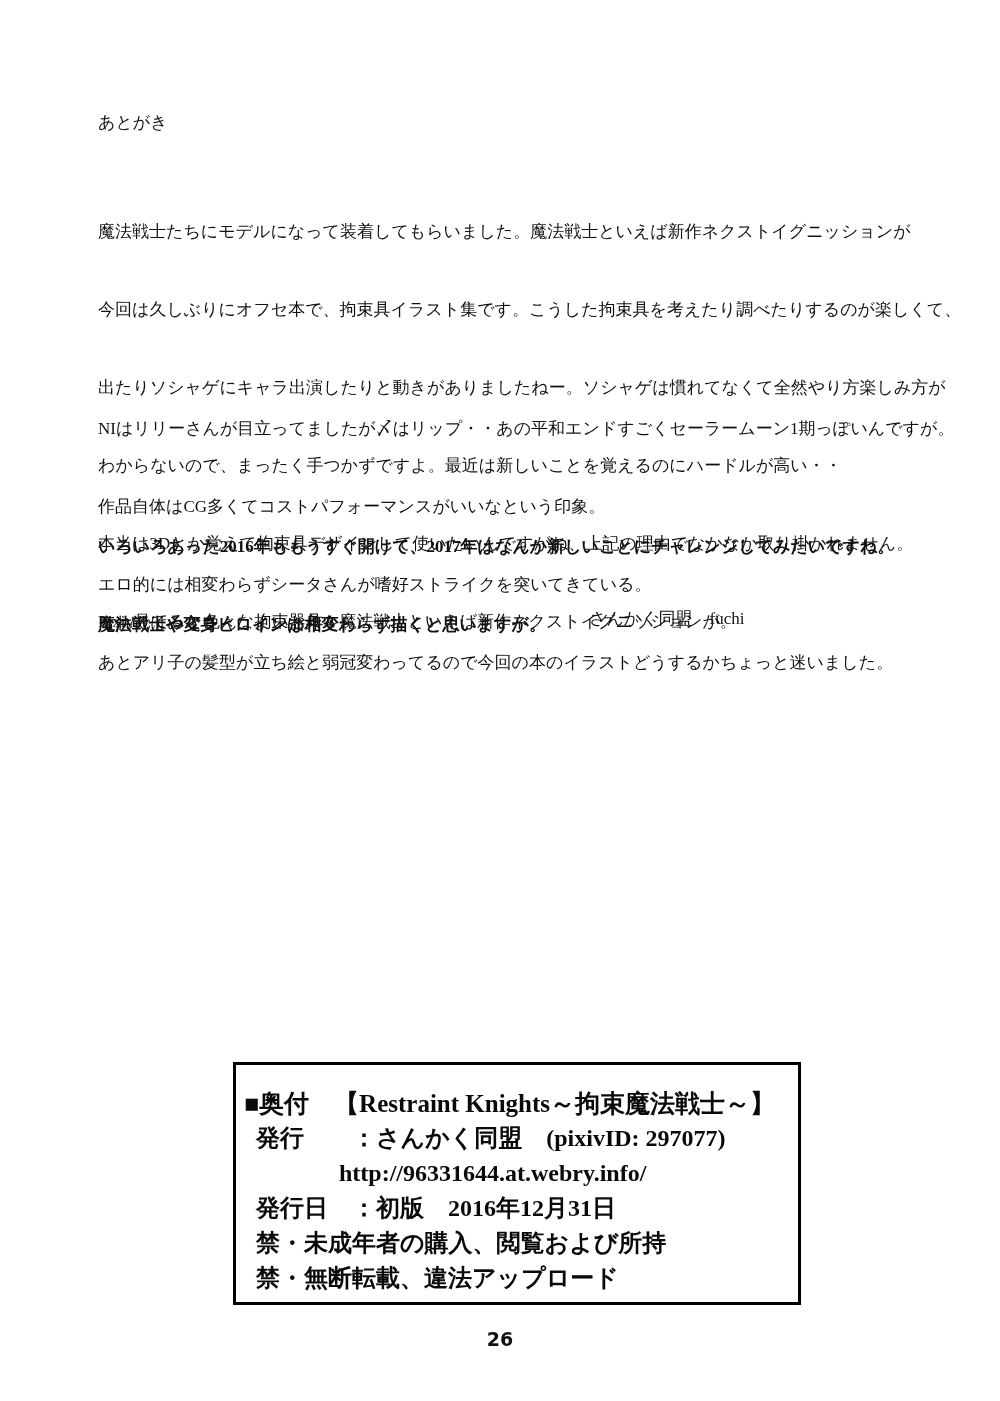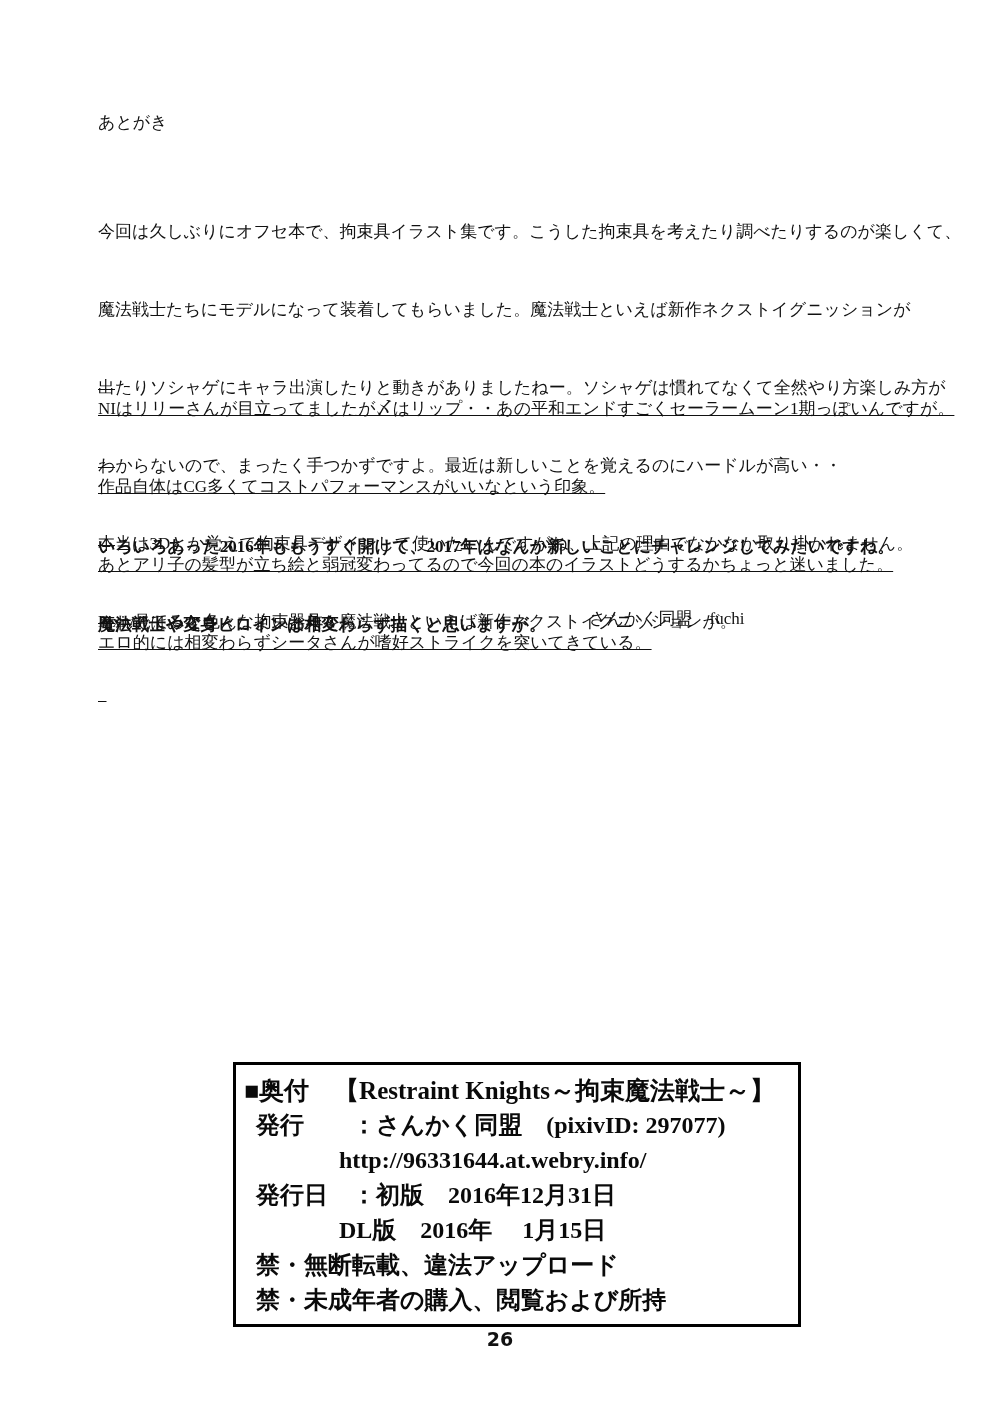--- a/index.html
+++ b/index.html
@@ -21,36 +21,36 @@
     line-height: 26px;
     white-space: pre;
   }
   .afterword-heading {
     position: absolute;
     left: 98px;
     top: 110px;
   }
   .para { position: absolute; left: 98px; }
   .para-1 { top: 167px; }
-  .para-2 { top: 344px; text-decoration: underline; }
+  .para-2 { top: 364px; }
   .para-3 { top: 482px; font-weight: bold; }
   .para-4 { top: 558px; }
   .signature {
     position: absolute;
     left: 545px;
     top: 606px;
     margin-left: 44px;
   }
   .colophon {
     position: absolute;
     left: 233px;
     top: 1062px;
     width: 562px;
     border: 3px solid #000000;
-    padding: 8px 0 6px 0;
+    padding: 21px 0 6px 0;
     background: #ffffff;
   }
   .colo-line {
     font-family: "Liberation Serif", "DejaVu Serif", serif;
     font-weight: bold;
     font-size: 24px;
     line-height: 35px;
     padding-left: 20px;
     white-space: pre;
     color: #0a0a0a;
@@ -75,51 +75,50 @@
   }
 </style>
 </head>
 <body>
 
 <div class="page">
 
   <div class="serif-text afterword-heading">あとがき</div>
 
   <div class="serif-text para para-1">
+    <div>魔法戦士たちにモデルになって装着してもらいました。魔法戦士といえば新作ネクストイグニッションが</div>
     <div>今回は久しぶりにオフセ本で、拘束具イラスト集です。こうした拘束具を考えたり調べたりするのが楽しくて、</div>
-    <div>魔法戦士たちにモデルになって装着してもらいました。魔法戦士といえば新作ネクストイグニッションが</div>
     <div>出たりソシャゲにキャラ出演したりと動きがありましたねー。ソシャゲは慣れてなくて全然やり方楽しみ方が</div>
     <div>わからないので、まったく手つかずですよ。最近は新しいことを覚えるのにハードルが高い・・</div>
     <div>本当は3Dとか覚えて拘束具デザインして使いたいんですがね、上記の理由でなかなか取り掛かれません。</div>
     <div>Pixiv見てると色々な拘束器具・魔法戦士といえば新作ネクストイグニッションが。</div>
   </div>
 
   <div class="serif-text para para-2">
     <div>NIはリリーさんが目立ってましたが〆はリップ・・あの平和エンドすごくセーラームーン1期っぽいんですが。</div>
     <div>作品自体はCG多くてコストパフォーマンスがいいなという印象。</div>
+    <div>エロ的には相変わらずシータさんが嗜好ストライクを突いてきている。</div>
     <div>あとアリ子の髪型が立ち絵と弱冠変わってるので今回の本のイラストどうするかちょっと迷いました。</div>
-    <div>エロ的には相変わらずシータさんが嗜好ストライクを突いてきている。</div>
   </div>
 
   <div class="serif-text para para-3">
     <div>いろいろあった2016年ももうすぐ開けて、2017年はなんか新しいことにチャレンジしてみたいですね。</div>
     <div>魔法戦士や変身ヒロインは相変わらず描くと思いますが。</div>
   </div>
 
   <div class="serif-text para para-4">
     <div>それではみなさん、よいお年を。</div>
   </div>
 
   <div class="serif-text signature">さんかく同盟　fuchi</div>
 
   <div class="colophon">
     <div class="colo-line colo-title">■奥付　【Restraint Knights～拘束魔法戦士～】</div>
     <div class="colo-line">発行　　：さんかく同盟　(pixivID: 297077)</div>
     <div class="colo-line colo-indent">http://96331644.at.webry.info/</div>
     <div class="colo-line">発行日　：初版　2016年12月31日</div>
-    <div class="colo-line colo-indent">DL版　2016年　 1月15日</div>
+    <div class="colo-line">禁・未成年者の購入、閲覧および所持</div>
     <div class="colo-line">禁・無断転載、違法アップロード</div>
-    <div class="colo-line">禁・未成年者の購入、閲覧および所持</div>
   </div>
 
   <div class="page-number">26</div>
 
 </div>
 
 </body></html>

